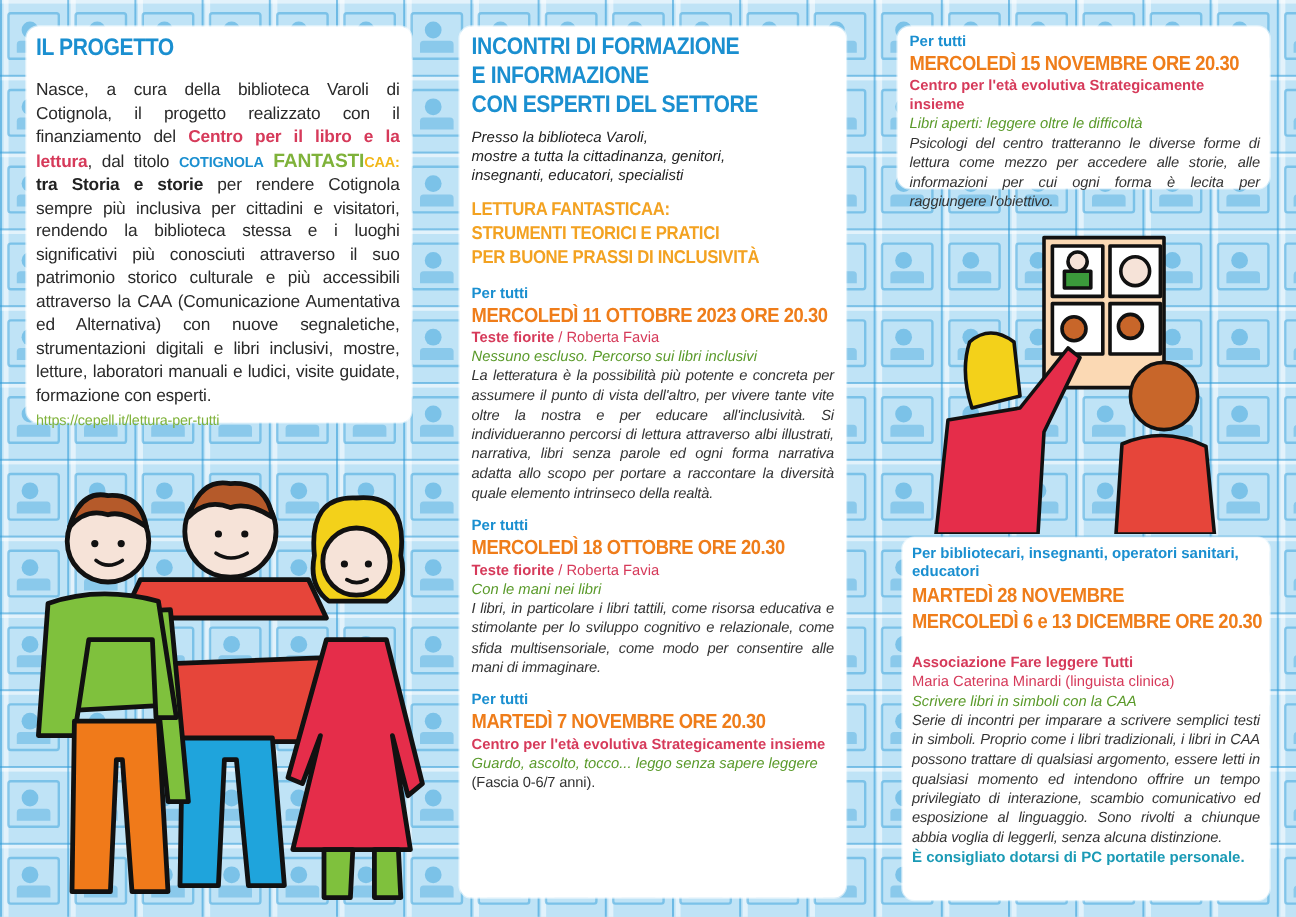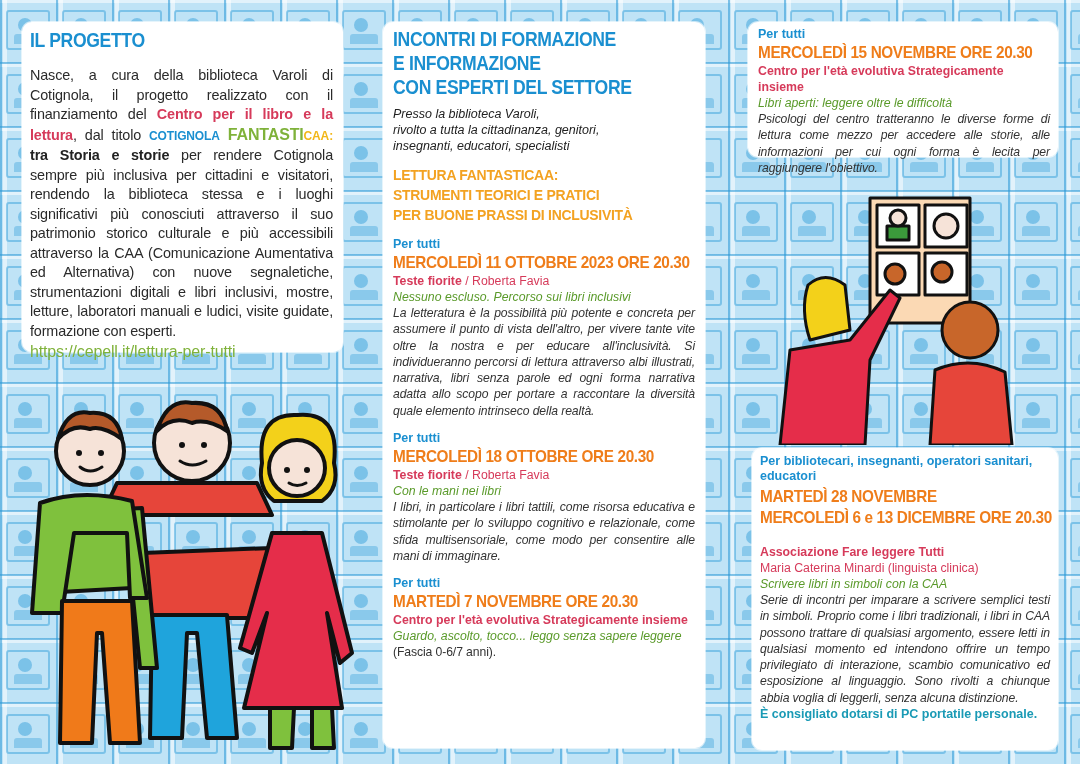--- a/index.html
+++ b/index.html
@@ -46,21 +46,21 @@
   .h-blue { color: #1a8fd0; font-weight: bold; font-family: "Liberation Sans", sans-serif; letter-spacing: -0.4px; transform: scaleX(0.88); transform-origin: left; white-space: nowrap; }
   .title-project { font-size: 20px; line-height: 24px; }
   .title-events { font-size: 20px; line-height: 24px; }
 
   .body-text { font-size: 14.4px; line-height: 19.5px; color: #2a2a2a; text-align: justify; margin-top: 14px; letter-spacing: -0.15px; }
   .red-bold { color: #d63a5a; font-weight: bold; }
   .brand-blue { color: #1a8fd0; font-weight: bold; font-size: 12px; }
   .brand-green { color: #7fb23a; font-weight: bold; font-size: 16px; }
   .brand-yellow { color: #f2b719; font-weight: bold; font-size: 12px; }
   .dark-bold { font-weight: bold; color: #222; }
-  .link { color: #7fb23a; font-size: 16px; display: block; margin-top: 1px; }
+  .link { color: #7fb23a; font-size: 12px; display: block; margin-top: 1px; }
 
   .intro-italic { font-style: italic; font-size: 12.5px; line-height: 16px; color: #222; margin-top: 7px; }
   .orange-head { color: #f3a221; font-weight: bold; font-size: 15.5px; line-height: 20px; margin-top: 11px; letter-spacing: -0.3px; transform: scaleX(0.9); transform-origin: left; white-space: nowrap; }
 
   .event { margin-top: 12px; }
   .audience { color: #1a8fd0; font-weight: bold; font-size: 12.5px; line-height: 15px; }
   .date { color: #ef7d1a; font-weight: bold; font-size: 17px; line-height: 21px; letter-spacing: -0.4px; transform: scaleX(0.9); transform-origin: left; white-space: nowrap; }
   .org { font-size: 12.3px; line-height: 16px; }
   .org .org-name { color: #d63a5a; font-weight: bold; }
   .org .speaker { color: #d63a5a; }
@@ -361,21 +361,21 @@
   </g>
 </svg>
 
 <div class="card" id="card-events">
   <div class="h-blue title-events">INCONTRI DI FORMAZIONE</div>
   <div class="h-blue title-events">E INFORMAZIONE</div>
   <div class="h-blue title-events">CON ESPERTI DEL SETTORE</div>
 
   <div class="intro-italic">
     <div>Presso la biblioteca Varoli,</div>
-    <div>rivolto a tutta la cittadinanza, genitori,</div>
+    <div>mostre a tutta la cittadinanza, genitori,</div>
     <div>insegnanti, educatori, specialisti</div>
   </div>
 
   <div>
     <div class="orange-head">LETTURA FANTASTICAA:</div>
     <div class="orange-head" style="margin-top:0">STRUMENTI TEORICI E PRATICI</div>
     <div class="orange-head" style="margin-top:0">PER BUONE PRASSI DI INCLUSIVITÀ</div>
   </div>
 
   <div class="event">

